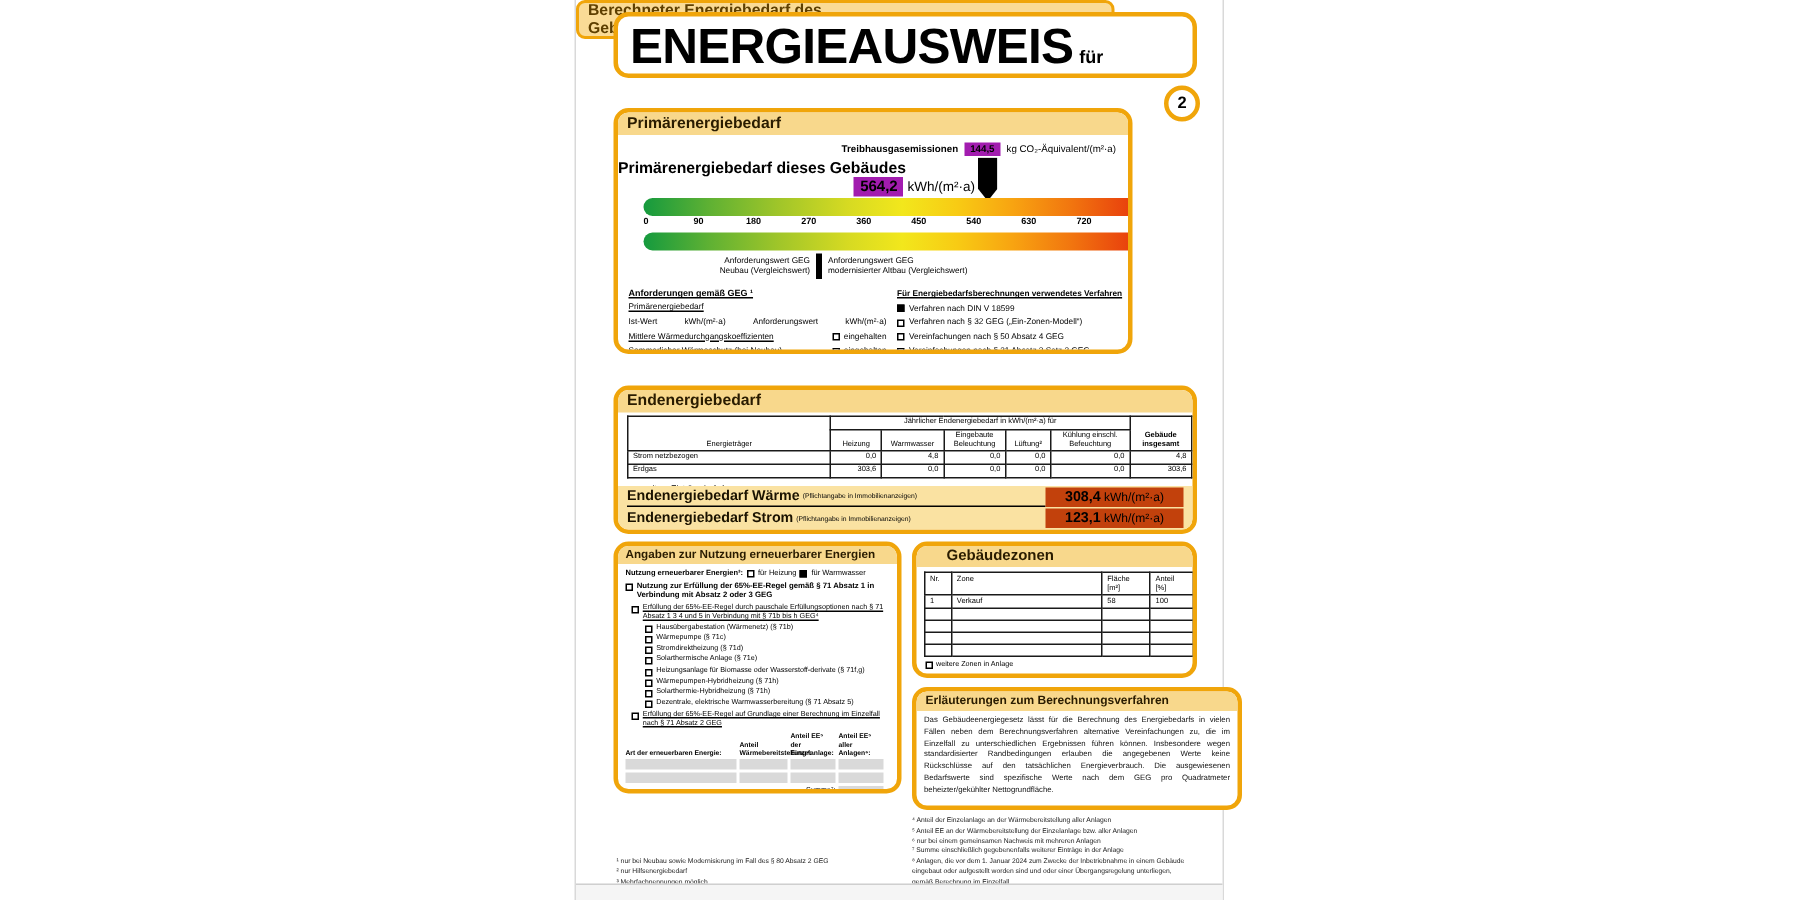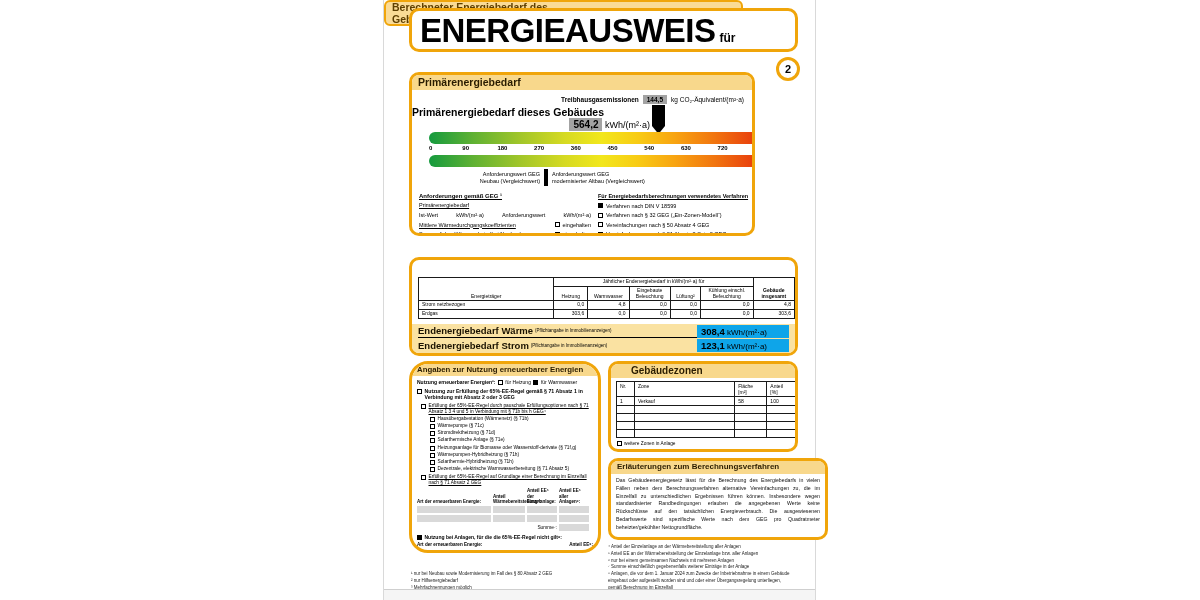--- a/index.html
+++ b/index.html
@@ -26,21 +26,21 @@
   #band-reg-label { font-size:6.5px; font-weight:bold; color:#3a2800; margin-left:auto; }
   #band-reg-box { background:#fff; font-size:6.5px; padding:2px 5px; margin-left:4px; min-width:82px; text-align:center; }
   #page-circle { left:392px; top:57px; width:24px; height:24px; border:3px solid #F0A50A; border-radius:50%;
                  background:#fff; display:flex; align-items:center; justify-content:center;
                  font-size:11px; font-weight:bold; }
 
   
   #sec-primary { left:25px; top:72px; width:346px; height:164px; }
   #sec-primary .sec-h, #sec-end .sec-h { font-size:10.5px; height:15px; }
   #ghg-line { top:20px; right:8px; font-size:6.5px; display:flex; align-items:center; gap:4px; }
-  .gv { background:#a3a3a3; font-weight:bold; padding:1px 4px; }
+  .gv { background:#a21caf; font-weight:bold; padding:1px 4px; }
   #pe-label { top:31px; left:0; width:238px; text-align:left; font-size:10.5px; font-weight:bold; }
   #pe-value-line { top:44px; left:0; width:238px; text-align:right; font-size:9px; }
   #pe-value-line .gv { font-size:10px; }
   #arrow-bg { left:238px; top:29px; width:17px; height:32px; background:#fff;
               clip-path:polygon(0 0,100% 0,100% 72%,50% 100%,0 72%); }
   #arrow { left:240px; top:30px; width:13px; height:29px; background:#000;
            clip-path:polygon(0 0,100% 0,100% 72%,50% 100%,0 72%); }
   .grad-bar { left:17px; width:367px; height:12px; border-radius:6px;
       background:linear-gradient(90deg,#159a3e 0%,#5fb133 12%,#a2c629 25%,#d6da22 37%,#f2e71c 47%,#f8cb14 57%,#f8a411 67%,#f1740f 78%,#e83d0d 89%,#e3000f 100%); }
   #bar1 { top:57px; } #bar2 { top:80px; }
@@ -68,25 +68,25 @@
   #end-table th { font-weight:normal; text-align:center; vertical-align:bottom; }
   #end-table .tot { font-weight:bold; }
   #end-table td.num { text-align:right; }
   #end-more { left:8px; top:63px; font-size:5.5px; display:flex; gap:3px; align-items:center; }
   #end-footer { position:absolute; left:0; right:0; bottom:0; height:29px; background:#FAE2A2; padding:0 6px; }
   .efrow { display:flex; align-items:center; height:14px; }
   .efrow .lbl { flex:1; display:flex; align-items:baseline; gap:2px; height:100%; align-items:center; }
   .efrow.first .lbl { border-bottom:1px solid #000; }
   .ef-main { font-size:9.5px; font-weight:bold; color:#1a1200; }
   .ef-note { font-size:4.5px; }
-  .bv { background:#0ea5e9; padding:1px 4px; min-width:92px; text-align:left; font-size:8px; }
+  .bv { background:#c2410c; padding:1px 4px; min-width:92px; text-align:center; font-size:8px; }
   .bv b { font-size:9.5px; }
 
   
-  #sec-renew { left:25px; top:361px; width:192px; height:192px;border-radius:19px; }
+  #sec-renew { left:25px; top:361px; width:192px; height:168px; }
   #sec-renew .sec-h { font-size:7.8px; height:12px; padding:1px 5px; }
   #renew-body { padding:3px 5px 2px 5px; font-size:5px; line-height:1.25; }
   .r-row { display:flex; align-items:flex-start; gap:2.5px; }
   .r-row .cb { margin-top:1px; }
   .opt-list { margin-left:9px; }
   .opt-list .r-row { margin-top:1.2px; font-size:4.8px; }
   .indent { margin-left:4px; margin-top:2px; }
   .gridA { display:grid; grid-template-columns:74px 32px 30px 30px; column-gap:2px; row-gap:2px; margin-top:2px; }
   .gridA .hc { font-size:4.5px; font-weight:bold; line-height:1.2; align-self:end; }
   .gcell { background:#D9D9D9; height:7px; }
@@ -213,20 +213,21 @@
         <span>Vereinfachungen nach § 50 Absatz 4 GEG</span>
       </div>
       <div class="rrow">
         <span class="cb"></span>
         <span>Vereinfachungen nach § 21 Absatz 2 Satz 2 GEG</span>
       </div>
     </div>
   </div>
 
   <div id="sec-end" class="sec">
+    <div class="sec-h">Endenergiebedarf</div>
     <table id="end-table">
       <tbody>
             <tr>
         <th rowspan="2" style="width:36%;">Energieträger</th>
         <th colspan="5">Jährlicher Endenergiebedarf in kWh/(m²·a) für</th>
         <th rowspan="2" class="tot" style="width:11%;">Gebäude insgesamt</th>
       </tr>
       <tr>
         <th style="width:9%;">Heizung</th>
         <th style="width:11%;">Warmwasser</th>

